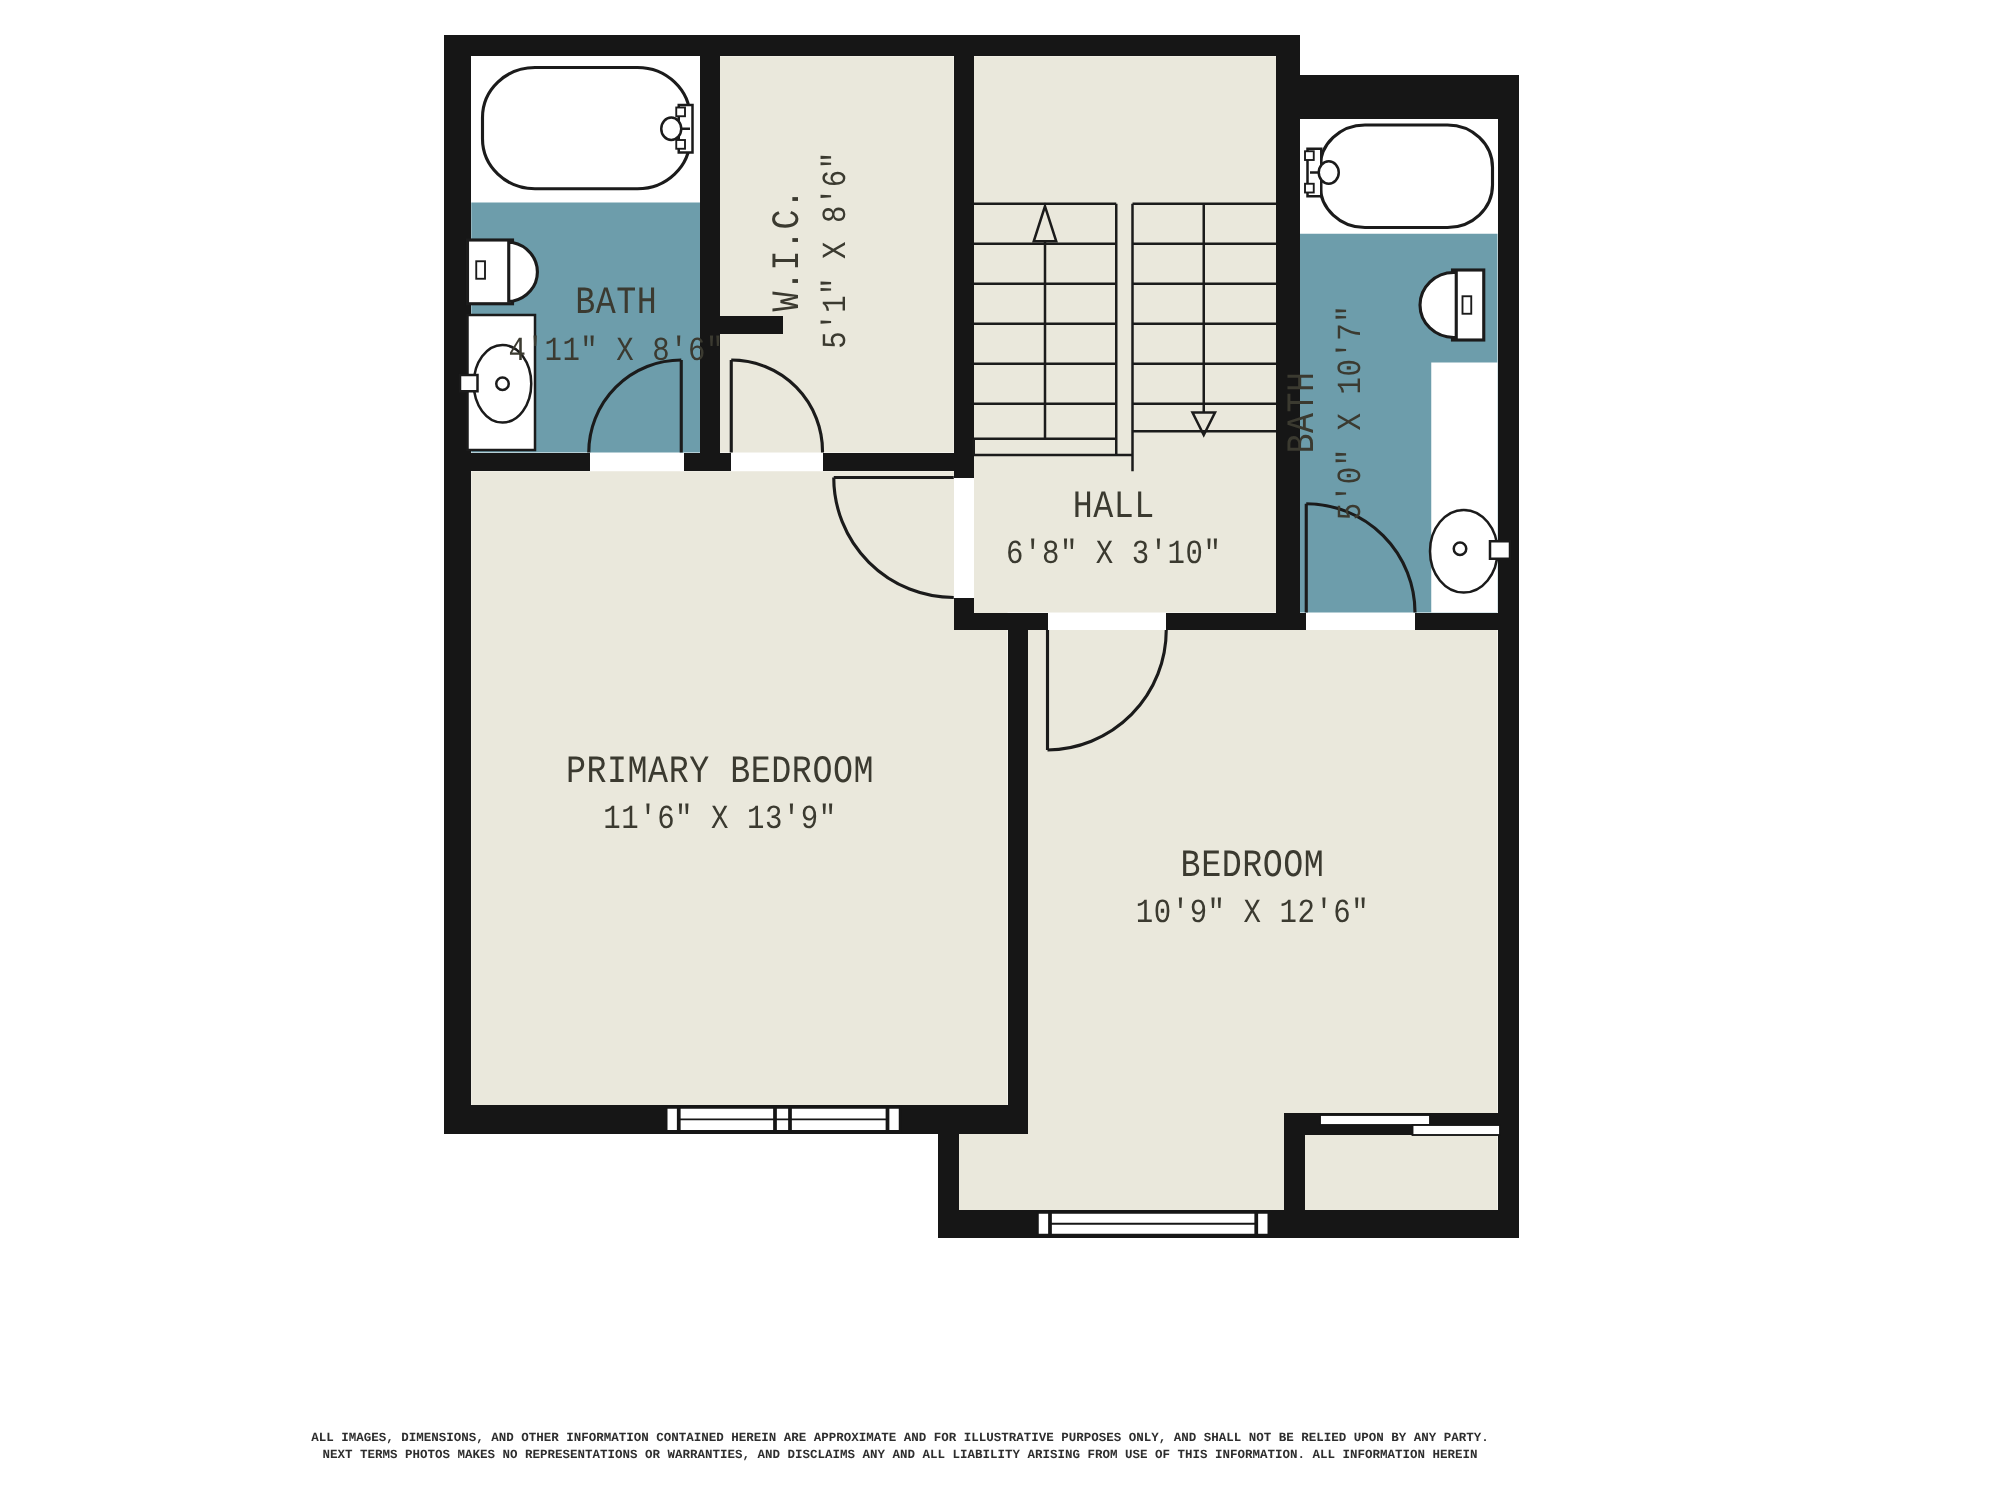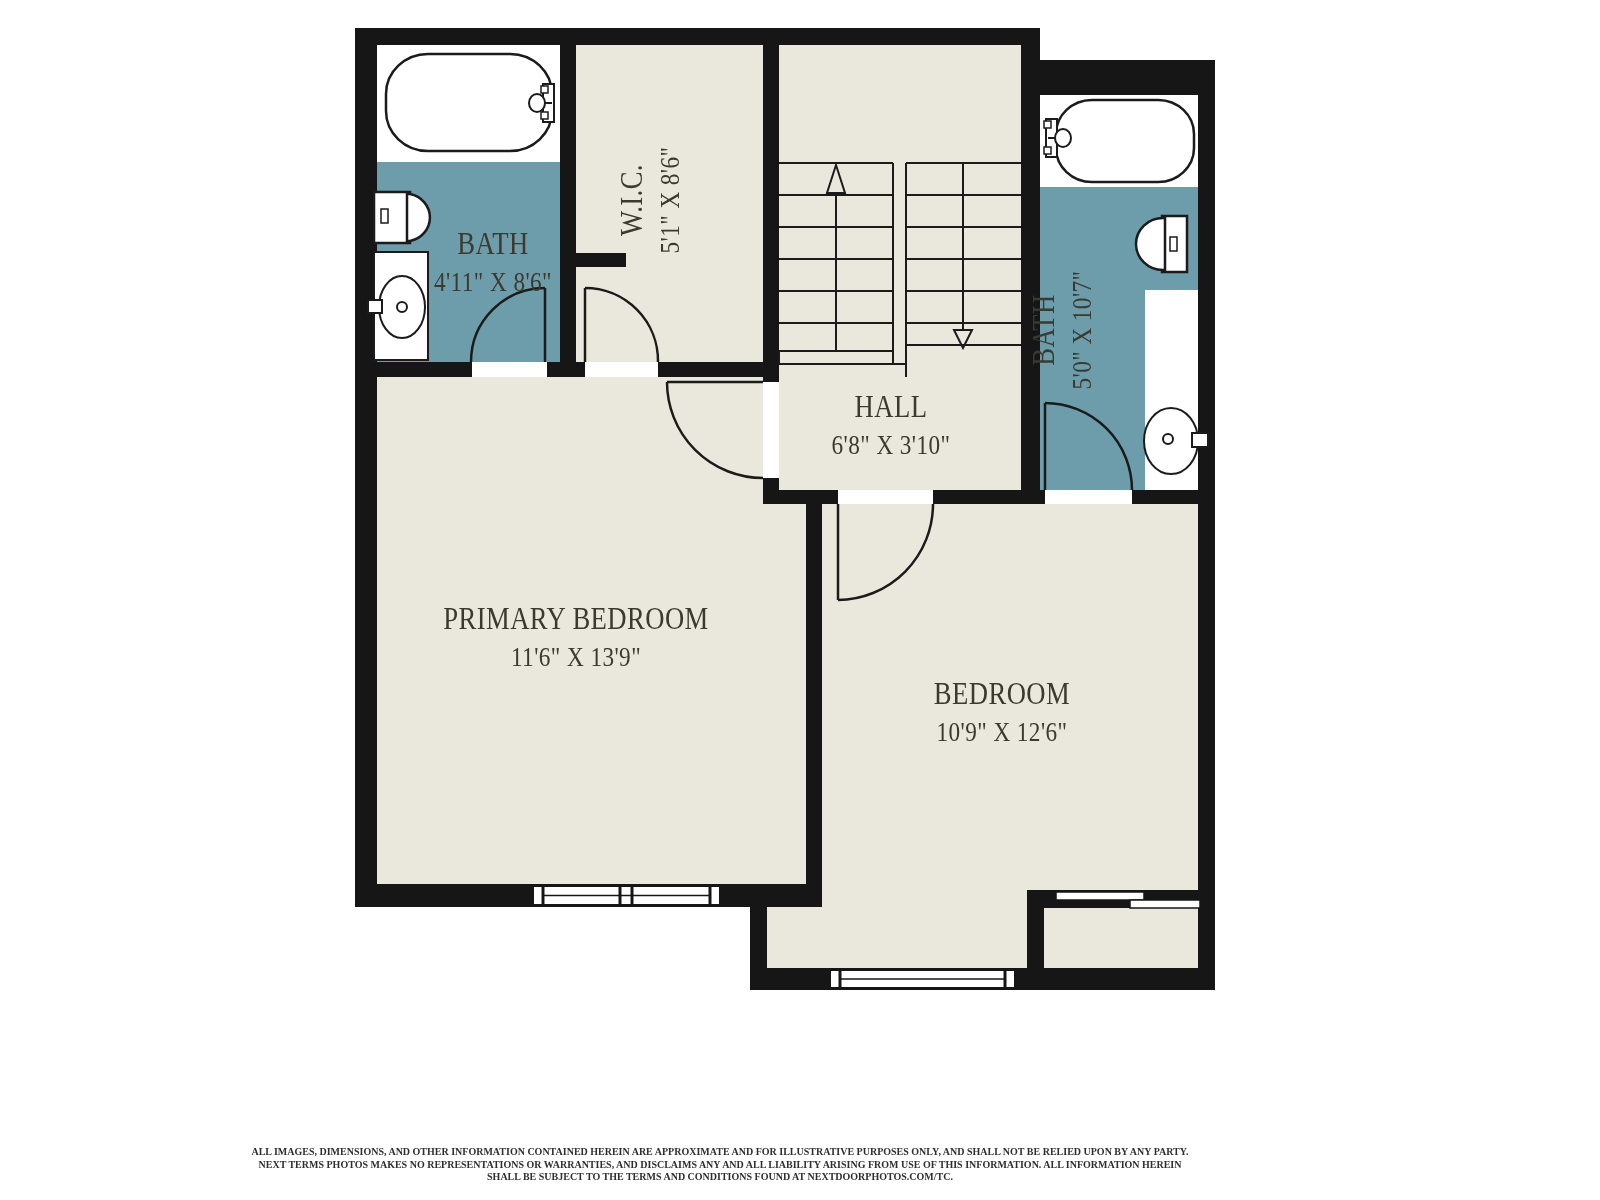--- a/index.html
+++ b/index.html
@@ -1,18 +1,18 @@
 <!DOCTYPE html>
 <html><head>
 <meta charset="utf-8">
 <style>
   html,body{margin:0;padding:0;background:#ffffff;}
   .stage{
     position:relative;width:1600px;height:1200px;background:#ffffff;
-    font-family:Liberation Serif, serif;overflow:hidden;
+    font-family:Liberation Mono, monospace;overflow:hidden;
   }
   .stage svg{position:absolute;left:0;top:0;}
   .room-label{
     position:absolute;text-align:center;color:#3b3a30;white-space:nowrap;
     transform:translate(-50%,-50%) scaleX(0.86);letter-spacing:.5px;line-height:1.1;
   }
   .room-label.vertical{transform:translate(-50%,-50%) rotate(-90deg) scaleX(0.86);}
   .rl-name{font-size:31px;display:block;}
   .rl-dim{font-size:27px;display:block;margin-top:7px;}
   .disclaimer{
@@ -219,16 +219,15 @@
   </div>
 
   <div class="room-label" style="left:1002px;top:712px;">
     <span class="rl-name">BEDROOM</span>
     <span class="rl-dim">10'9" X 12'6"</span>
   </div>
 
   <div class="disclaimer">
     <div>ALL IMAGES, DIMENSIONS, AND OTHER INFORMATION CONTAINED HEREIN ARE APPROXIMATE AND FOR ILLUSTRATIVE PURPOSES ONLY, AND SHALL NOT BE RELIED UPON BY ANY PARTY.</div>
     <div>NEXT TERMS PHOTOS MAKES NO REPRESENTATIONS OR WARRANTIES, AND DISCLAIMS ANY AND ALL LIABILITY ARISING FROM USE OF THIS INFORMATION. ALL INFORMATION HEREIN</div>
-    <div>SHALL BE SUBJECT TO THE TERMS AND CONDITIONS FOUND AT NEXTDOORPHOTOS.COM/TC.</div>
   </div>
 
 </div>
 
 </body></html>

